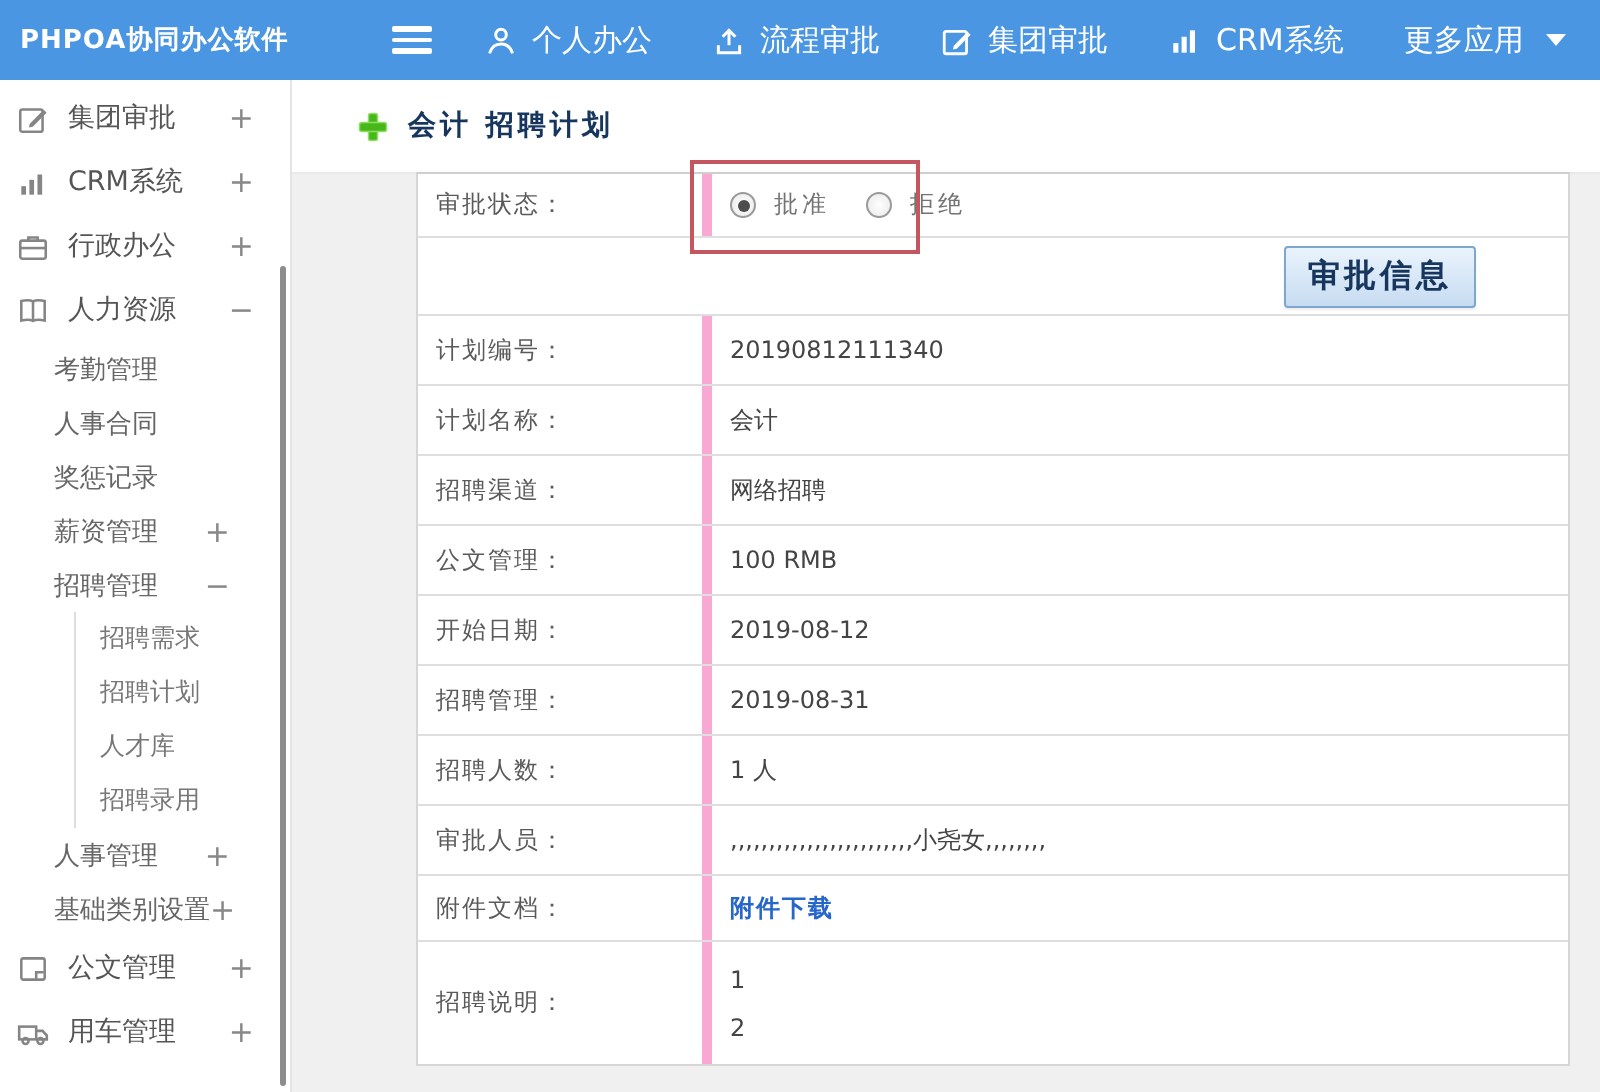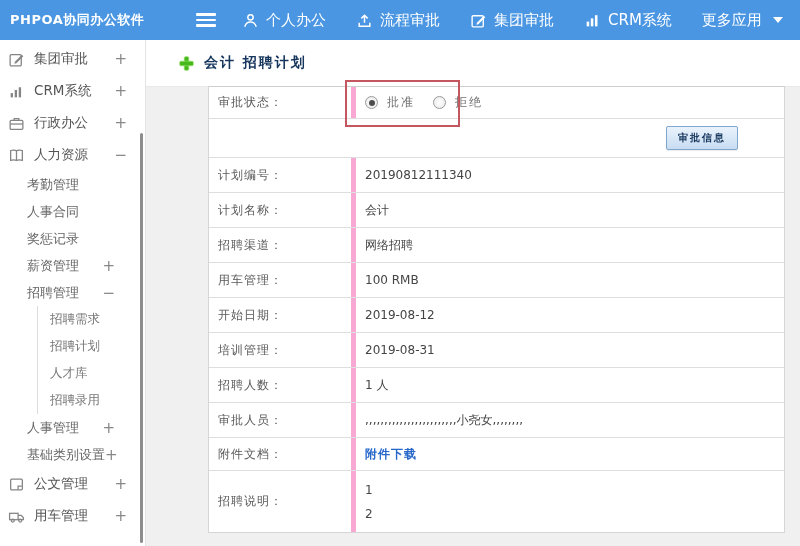--- a/index.html
+++ b/index.html
@@ -57,21 +57,21 @@
     padding-left:9px; color:#5a5a5a; letter-spacing:1px; }
   .tvalue { flex:1; display:flex; align-items:center; padding-left:9px; color:#444; }
   .status-row { min-height:32px; }
   .button-row { min-height:39px; border-right:none; justify-content:flex-end; align-items:center;
     padding-right:46px; display:flex; }
   .row-link { min-height:33px; }
   .row-multi { min-height:61px; }
   .row-multi .tvalue { flex-direction:column; align-items:flex-start; justify-content:center;
     gap:10px; padding-top:6px; padding-bottom:6px; }
 
-  .approve-btn { font-family:inherit; font-size:10px; font-weight:bold; color:#17365d;
+  .approve-btn { font-family:inherit; font-size:16px; font-weight:bold; color:#17365d;
     background:linear-gradient(#eaf3fc,#c7dcf2); border:1px solid #7fa6cd; border-radius:2px;
     padding:4px 11px; letter-spacing:2px; cursor:pointer; box-shadow:0 1px 1px rgba(0,0,0,0.08); }
 
   .radio { width:13px; height:13px; border-radius:50%; border:1px solid #9a9a9a; display:inline-flex;
     align-items:center; justify-content:center; background:radial-gradient(#fff,#e8e8e8);
     cursor:pointer; flex:none; }
   .radio .dot { width:6px; height:6px; border-radius:50%; background:#4d4d4d; }
   .rlabel { margin:0 18px 0 9px; letter-spacing:2px; color:#737373; }
 
   .annotation-box { position:absolute; top:40px; left:199px; width:115px; height:47px;
@@ -290,29 +290,29 @@
         </div>
         <div class="trow">
           <div class="tlabel">计划名称：</div>
           <div class="tvalue">会计</div>
         </div>
         <div class="trow">
           <div class="tlabel">招聘渠道：</div>
           <div class="tvalue">网络招聘</div>
         </div>
         <div class="trow">
-          <div class="tlabel">用车管理：</div>
+          <div class="tlabel">公文管理：</div>
           <div class="tvalue">100 RMB</div>
         </div>
         <div class="trow">
           <div class="tlabel">开始日期：</div>
           <div class="tvalue">2019-08-12</div>
         </div>
         <div class="trow">
-          <div class="tlabel">培训管理：</div>
+          <div class="tlabel">招聘管理：</div>
           <div class="tvalue">2019-08-31</div>
         </div>
         <div class="trow">
           <div class="tlabel">招聘人数：</div>
           <div class="tvalue">1 人</div>
         </div>
         <div class="trow">
           <div class="tlabel">审批人员：</div>
           <div class="tvalue">,,,,,,,,,,,,,,,,,,,,,,,,小尧女,,,,,,,,</div>
         </div>

